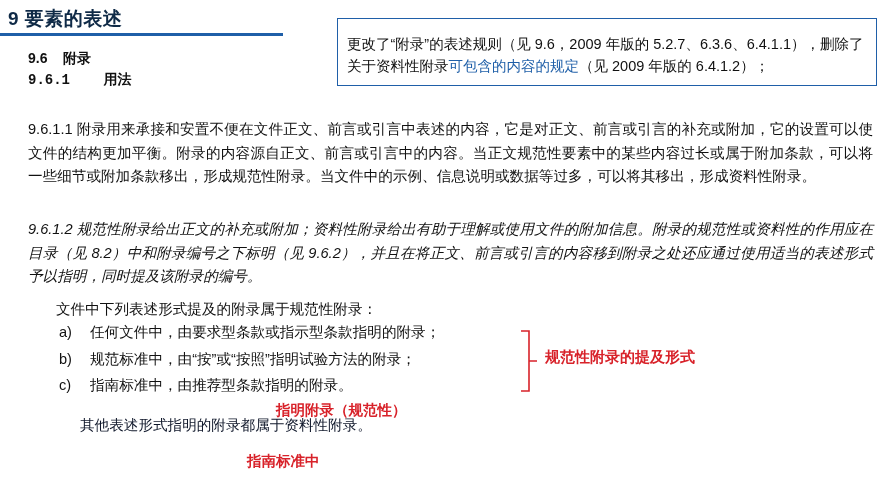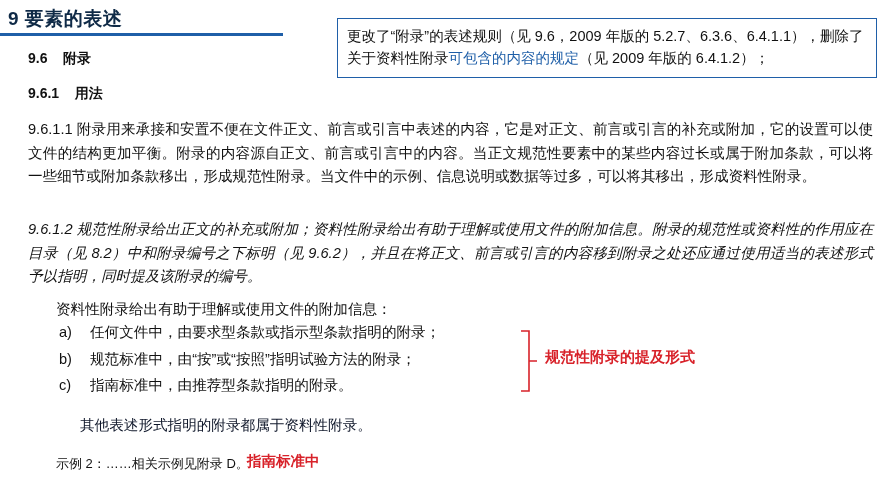--- a/index.html
+++ b/index.html
@@ -39,40 +39,40 @@
     background: #1f5fa8;
   }
   
   .callout {
     position: absolute;
     left: 337px;
     top: 18px;
     width: 540px;
     box-sizing: border-box;
     border: 1px solid #1f5fa8;
-    padding: 6px 9px 7px 9px;
+    padding: 14px 9px 7px 9px;
     font-size: 14.5px;
     line-height: 1.55;
     color: #111111;
     background: #ffffff;
   }
   .callout .hl {
     color: #1f5fa8;
   }
   
   .clause-head {
     position: absolute;
     font-size: 14px;
     font-weight: bold;
     color: #111111;
     white-space: pre;
     text-align: center;
   }
   #clause-96 { left: 28px; top: 50px; }
-  #clause-961 { left: 28px; top: 85px; }
+  #clause-961 { left: 28px; top: 71px; font-family: Liberation Mono, monospace; }
 
   .para {
     position: absolute;
     font-size: 14.6px;
     line-height: 1.62;
     color: #111111;
     text-align: justify;
   }
   #para-9611 {
     left: 28px;
@@ -172,21 +172,21 @@
 
   <div class="callout">
     <span>更改了“附录”的表述规则（见 9.6，2009 年版的 5.2.7、6.3.6、6.4.1.1），删除了关于资料性附录</span><span class="hl">可包含的内容的规定</span><span>（见 2009 年版的 6.4.1.2）；</span>
   </div>
 
   <div class="clause-head" id="clause-96">9.6    附录</div>
   <div class="clause-head" id="clause-961">9.6.1    用法</div>
 
   <div class="para" id="para-9611">9.6.1.1    附录用来承接和安置不便在文件正文、前言或引言中表述的内容，它是对正文、前言或引言的补充或附加，它的设置可以使文件的结构更加平衡。附录的内容源自正文、前言或引言中的内容。当正文规范性要素中的某些内容过长或属于附加条款，可以将一些细节或附加条款移出，形成规范性附录。当文件中的示例、信息说明或数据等过多，可以将其移出，形成资料性附录。</div>
   <div class="para" id="para-9612">9.6.1.2    规范性附录给出正文的补充或附加；资料性附录给出有助于理解或使用文件的附加信息。附录的规范性或资料性的作用应在目录（见 8.2）中和附录编号之下标明（见 9.6.2），并且在将正文、前言或引言的内容移到附录之处还应通过使用适当的表述形式予以指明，同时提及该附录的编号。</div>
-  <div class="para" id="para-lead">资料性附录给出有助于理解或使用文件的附加信息：</div>
+  <div class="para" id="para-lead">文件中下列表述形式提及的附录属于规范性附录：</div>
 
   <div class="list">
     <div class="list-row">
       <span class="list-marker">a)</span>
       <span class="list-text">任何文件中，由要求型条款或指示型条款指明的附录；</span>
     </div>
     <div class="list-row">
       <span class="list-marker">b)</span>
       <span class="list-text">规范标准中，由“按”或“按照”指明试验方法的附录；</span>
     </div>
@@ -196,19 +196,19 @@
     </div>
   </div>
 
   <div class="brace">
     <svg width="18" height="62" viewBox="0 0 18 62" fill="none" xmlns="http://www.w3.org/2000/svg">
       <path d="M1 1 L9 1 L9 31 L17 31 L9 31 L9 61 L1 61" stroke="#d8222a" stroke-width="1.6" fill="none"></path>
     </svg>
   </div>
   <div class="brace-label">规范性附录的提及形式</div>
 
+  <div class="annot" id="annot-1">指明附录（规范性）</div>
 
   <div id="para-other">其他表述形式指明的附录都属于资料性附录。</div>
 
-  <div class="example" id="example-2">示例 2：……相关示例见附录 D。</div>
   <div class="annot" id="annot-2">指南标准中</div>
 
 </div>
 
 </body></html>

